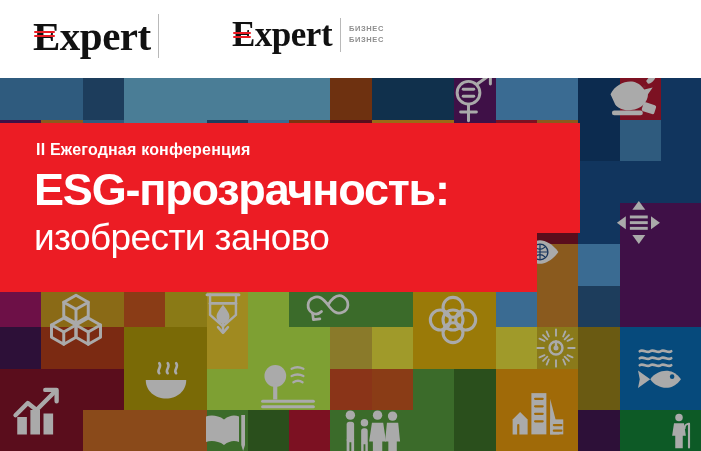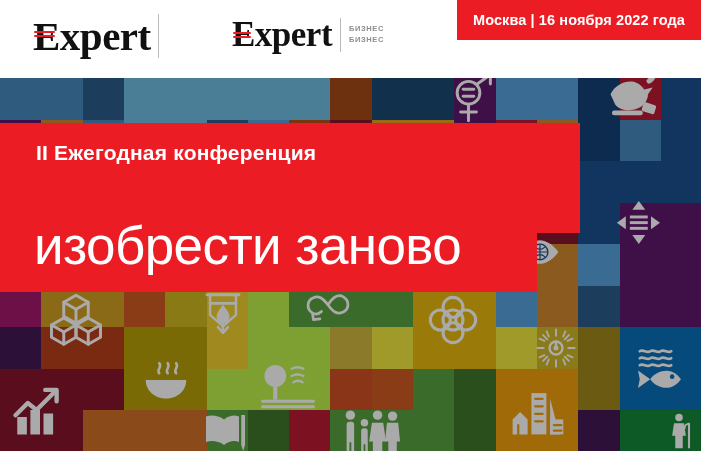--- a/index.html
+++ b/index.html
@@ -41,23 +41,23 @@
   
   #mosaic{position:absolute;left:0;top:78px;width:701px;height:373px;z-index:5;}
   .tile{position:absolute;}
   .ico{position:absolute;display:flex;align-items:center;justify-content:center;z-index:8;}
   .ico svg{display:block;}
 
   
   #title-block{position:absolute;left:0;top:123px;z-index:20;}
   #title-top{width:580px;height:110px;background:#ec1c24;}
   #title-bottom{width:537px;height:59px;background:#ec1c24;}
-  #kicker{position:absolute;left:36px;top:18px;color:#fff;font-size:21px;font-weight:700;letter-spacing:0.2px;white-space:nowrap;}
+  #kicker{position:absolute;left:36px;top:18px;color:#fff;font-size:16px;font-weight:700;letter-spacing:0.2px;white-space:nowrap;}
   #title-main{position:absolute;left:34px;top:44px;color:#fff;font-size:45px;font-weight:700;letter-spacing:-1.2px;line-height:1;white-space:nowrap;}
-  #title-sub{position:absolute;left:34px;top:96px;color:#fff;font-size:53px;font-weight:400;letter-spacing:-0.6px;line-height:1;white-space:nowrap;}
+  #title-sub{position:absolute;left:34px;top:96px;color:#fff;font-size:37px;font-weight:400;letter-spacing:-0.6px;line-height:1;white-space:nowrap;}
 </style>
 </head>
 <body>
 
 <div id="banner">
 
   <div id="mosaic">
       <div class="tile" style="left: 0px; top: 0px; width: 83.2px; height: 42.1px; background: rgb(47, 91, 126);"></div>
       <div class="tile" style="left: 82.6px; top: 0px; width: 41.9px; height: 42.1px; background: rgb(29, 61, 92);"></div>
       <div class="tile" style="left: 123.9px; top: 0px; width: 207.1px; height: 42.1px; background: rgb(74, 125, 150);"></div>
@@ -342,20 +342,21 @@
           <line x1="48" y1="22" x2="48" y2="60" stroke-width="3.4"></line>
           <path d="M48 22c-4 0-7 3-7 7" stroke-width="3"></path>
         </svg>
       </div>
     </div>
 
   <div id="title-block">
     <div id="title-top"></div>
     <div id="title-bottom"></div>
     <div id="kicker">II Ежегодная конференция</div>
+    <div id="title-main">ESG-прозрачность:</div>
     <div id="title-sub">изобрести заново</div>
   </div>
 
   <div id="header">
 
     <div class="logo-group" id="logo-primary">
       <div class="expert-word">Expert</div>
       <div class="expert-bars">
           <i></i>
           <i></i>
@@ -369,16 +370,15 @@
           <i></i>
           <i></i>
         </div>
       <div class="divider"></div>
       <div id="biz">
         <div>БИЗНЕС</div>
         <div>БИЗНЕС</div>
       </div>
     </div>
 
-    <div id="date-badge">Москва | 16 ноября 2022 года</div>
   </div>
 
 </div>
 
 </body></html>

